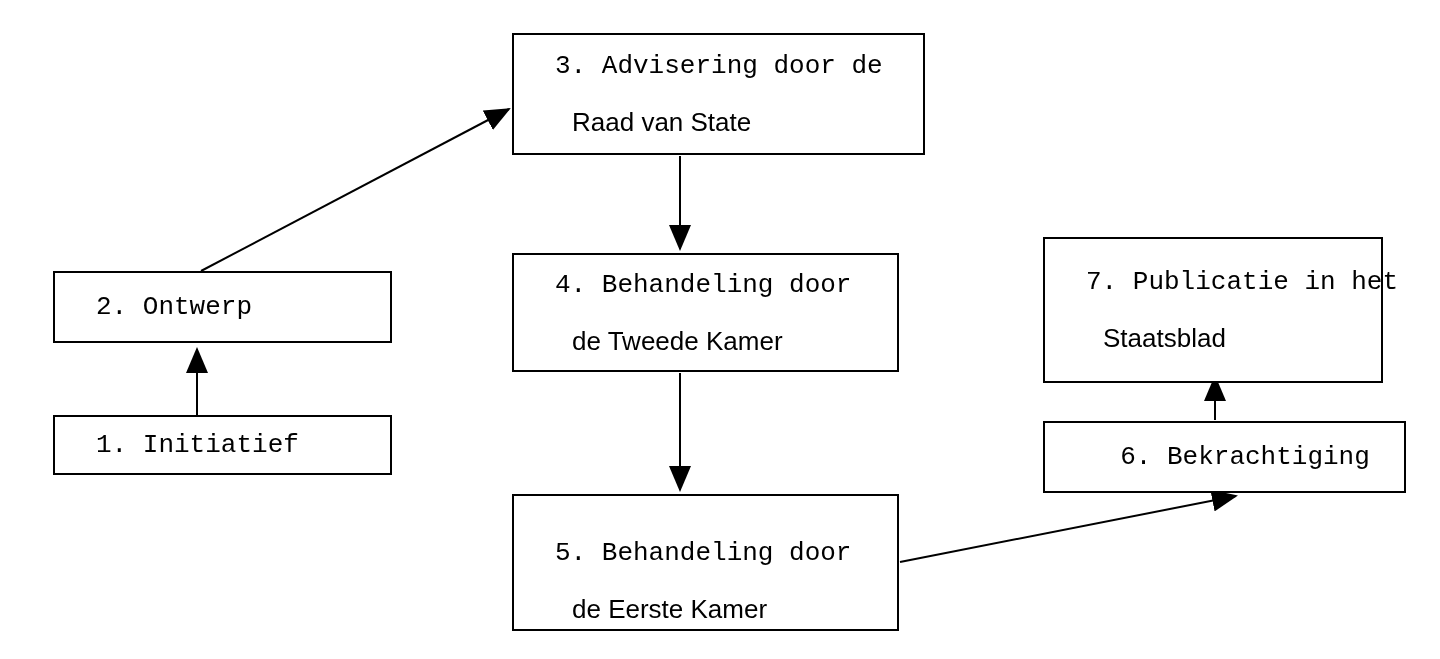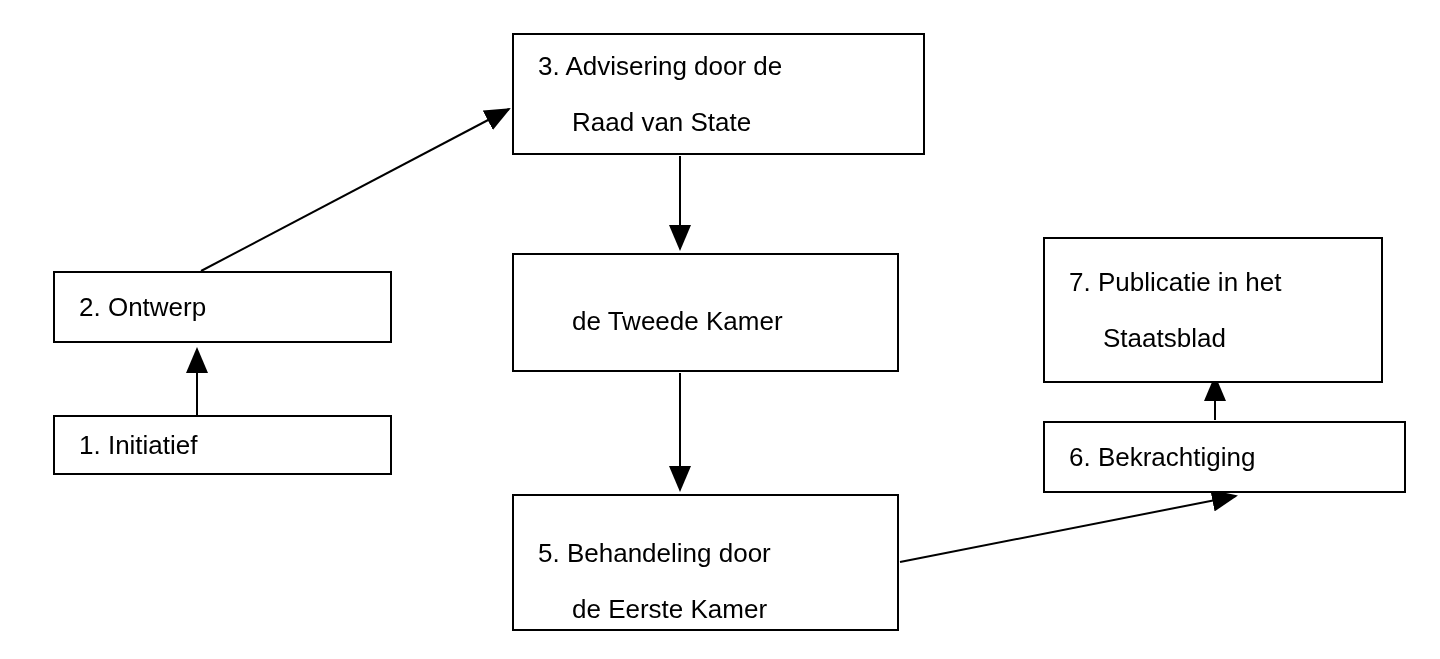--- a/index.html
+++ b/index.html
@@ -18,31 +18,31 @@
     position: absolute;
     background: #ffffff;
     border: 2px solid #000000;
     color: #000000;
     font-size: 26px;
     line-height: 40px;
     display: flex;
     flex-direction: column;
     justify-content: center;
   }
-  .node .l1 { display: block; padding-left: 24px; white-space: nowrap; }
+  .node .l1 { display: block; padding-left: 41px; white-space: nowrap; font-family: Liberation Mono, monospace; }
   .node .l2 { display: block; padding-left: 58px; white-space: nowrap; margin-top: 16px; }
   .node span:empty { display: none; }
 
   
   .n1 { left: 53px;   top: 415px; width: 339px; height: 60px; }
   .n2 { left: 53px;   top: 271px; width: 339px; height: 72px; }
   .n3 { left: 512px;  top: 33px;  width: 413px; height: 122px; }
   .n4 { left: 512px;  top: 253px; width: 387px; height: 119px; }
   .n5 { left: 512px;  top: 494px; width: 387px; height: 137px; justify-content: flex-end; }
-  .n6 { left: 1043px; top: 421px; width: 363px; height: 72px; }
+  .n6 { left: 1043px; top: 421px; width: 363px; height: 72px; align-items: center; }
   .n7 { left: 1043px; top: 237px; width: 340px; height: 146px; }
 
   svg.edges {
     position: absolute;
     left: 0; top: 0;
     width: 1440px; height: 659px;
     pointer-events: none;
   }
   svg.edges line { stroke: #000000; stroke-width: 2; }
 </style>
@@ -74,20 +74,21 @@
     <span class="l1">2. Ontwerp</span>
 
   </div>
 
   <div class="node n3">
     <span class="l1">3. Advisering door de</span>
     <span class="l2">Raad van State</span>
   </div>
 
   <div class="node n4">
+    <span class="l1">4. Behandeling door</span>
     <span class="l2">de Tweede Kamer</span>
   </div>
 
   <div class="node n5">
     <span class="l1">5. Behandeling door</span>
     <span class="l2">de Eerste Kamer</span>
   </div>
 
   <div class="node n6">
     <span class="l1">6. Bekrachtiging</span>

